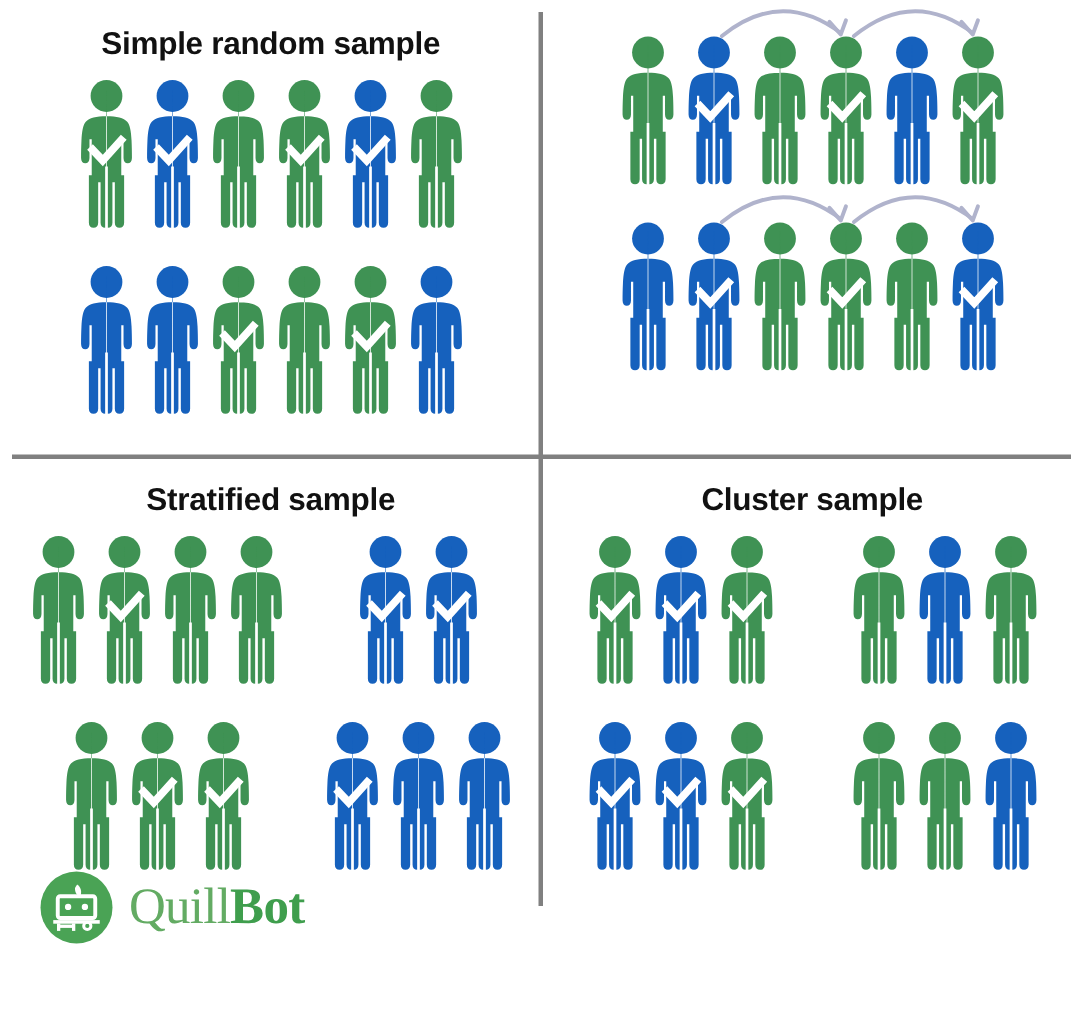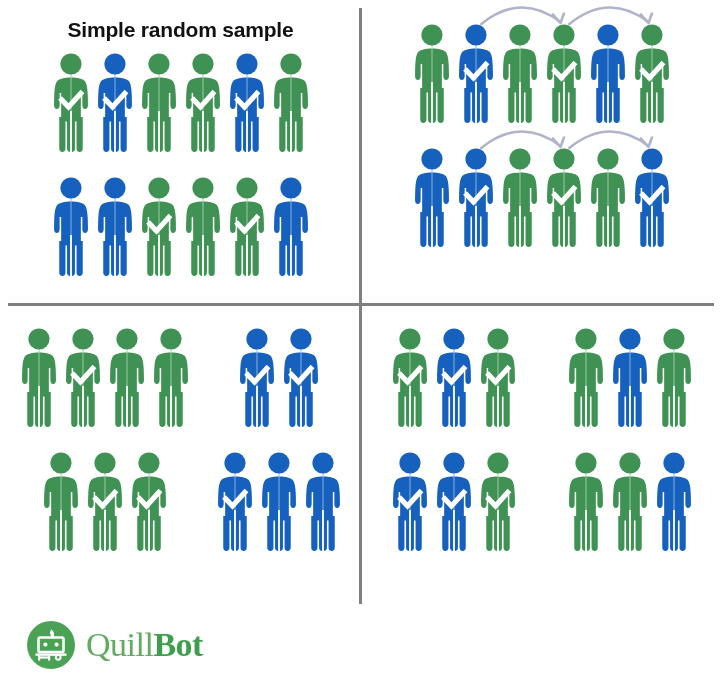--- a/index.html
+++ b/index.html
@@ -109,21 +109,21 @@
     width: 100%;
     height: 34px;
     pointer-events: none;
   }
   .arrow-layer svg { display: block; overflow: visible; }
 
   
   .logo {
     position: absolute;
     left: 26px;
-    top: 620px;
+    top: 580px;
     display: flex;
     align-items: center;
     gap: 10px;
   }
   .logo-mark { width: 50px; height: 50px; display: block; }
   .logo-word {
     font-size: 34px;
     letter-spacing: -0.5px;
     font-family: "Liberation Serif", serif;
     line-height: 1;
@@ -377,20 +377,21 @@
                   <path d="M22 26.5 c6.8 0 11.6 1.2 13.8 3.6 1.8 2.0 2.6 6.2 2.9 12.6 0.18 3.9 0.25 8.0 0.25 11.6 0 2.4 -1.1 3.6 -2.8 3.6 -1.7 0 -2.8 -1.2 -2.8 -3.6 l0 -12.4 -1.5 0 0 24.0 1.9 0 0 31.6 c0 2.2 -1.2 3.4 -3.1 3.4 -1.9 0 -3.1 -1.2 -3.1 -3.4 l0 -27.0 -1.6 0 0 27.0 c0 2.2 -1.2 3.4 -3.1 3.4 l-0.6 0 0 -93.4 z" fill="#1661bd"></path>
                   <rect x="21.1" y="60" width="1.8" height="46" fill="#ffffff"></rect>
                   <path d="M11 47 L19.5 56 L33.5 40.5" fill="none" stroke="#ffffff" stroke-width="5.2" stroke-linecap="butt" stroke-linejoin="miter"></path>
                 </svg>
               </div>
             </div>
           </div>
         </div>
       </div>
       <div class="panel">
+        <div class="panel-title">Stratified sample</div>
         <div class="rows">
           <div class="prow">
             <div class="groups">
               <div class="person">
                 <svg viewBox="0 0 44 110" aria-hidden="true">
                   <circle cx="22" cy="13" r="10.6" fill="#3f9254"></circle>
                   <path d="M22 26.5 c-6.8 0 -11.6 1.2 -13.8 3.6 -1.8 2.0 -2.6 6.2 -2.9 12.6 -0.18 3.9 -0.25 8.0 -0.25 11.6 0 2.4 1.1 3.6 2.8 3.6 1.7 0 2.8 -1.2 2.8 -3.6 l0 -12.4 1.5 0 0 24.0 -1.9 0 0 31.6 c0 2.2 1.2 3.4 3.1 3.4 1.9 0 3.1 -1.2 3.1 -3.4 l0 -27.0 1.6 0 0 27.0 c0 2.2 1.2 3.4 3.1 3.4 l0.6 0 0 -93.4 z" fill="#3f9254"></path>
                   <path d="M22 26.5 c6.8 0 11.6 1.2 13.8 3.6 1.8 2.0 2.6 6.2 2.9 12.6 0.18 3.9 0.25 8.0 0.25 11.6 0 2.4 -1.1 3.6 -2.8 3.6 -1.7 0 -2.8 -1.2 -2.8 -3.6 l0 -12.4 -1.5 0 0 24.0 1.9 0 0 31.6 c0 2.2 -1.2 3.4 -3.1 3.4 -1.9 0 -3.1 -1.2 -3.1 -3.4 l0 -27.0 -1.6 0 0 27.0 c0 2.2 -1.2 3.4 -3.1 3.4 l-0.6 0 0 -93.4 z" fill="#3f9254"></path>
                   <rect x="21.1" y="60" width="1.8" height="46" fill="#ffffff"></rect>
                 </svg>
@@ -495,20 +496,21 @@
                   <path d="M22 26.5 c-6.8 0 -11.6 1.2 -13.8 3.6 -1.8 2.0 -2.6 6.2 -2.9 12.6 -0.18 3.9 -0.25 8.0 -0.25 11.6 0 2.4 1.1 3.6 2.8 3.6 1.7 0 2.8 -1.2 2.8 -3.6 l0 -12.4 1.5 0 0 24.0 -1.9 0 0 31.6 c0 2.2 1.2 3.4 3.1 3.4 1.9 0 3.1 -1.2 3.1 -3.4 l0 -27.0 1.6 0 0 27.0 c0 2.2 1.2 3.4 3.1 3.4 l0.6 0 0 -93.4 z" fill="#1661bd"></path>
                   <path d="M22 26.5 c6.8 0 11.6 1.2 13.8 3.6 1.8 2.0 2.6 6.2 2.9 12.6 0.18 3.9 0.25 8.0 0.25 11.6 0 2.4 -1.1 3.6 -2.8 3.6 -1.7 0 -2.8 -1.2 -2.8 -3.6 l0 -12.4 -1.5 0 0 24.0 1.9 0 0 31.6 c0 2.2 -1.2 3.4 -3.1 3.4 -1.9 0 -3.1 -1.2 -3.1 -3.4 l0 -27.0 -1.6 0 0 27.0 c0 2.2 -1.2 3.4 -3.1 3.4 l-0.6 0 0 -93.4 z" fill="#1661bd"></path>
                   <rect x="21.1" y="60" width="1.8" height="46" fill="#ffffff"></rect>
                 </svg>
               </div>
             </div>
           </div>
         </div>
       </div>
       <div class="panel">
+        <div class="panel-title">Cluster sample</div>
         <div class="rows">
           <div class="prow">
             <div class="groups">
               <div class="person">
                 <svg viewBox="0 0 44 110" aria-hidden="true">
                   <circle cx="22" cy="13" r="10.6" fill="#3f9254"></circle>
                   <path d="M22 26.5 c-6.8 0 -11.6 1.2 -13.8 3.6 -1.8 2.0 -2.6 6.2 -2.9 12.6 -0.18 3.9 -0.25 8.0 -0.25 11.6 0 2.4 1.1 3.6 2.8 3.6 1.7 0 2.8 -1.2 2.8 -3.6 l0 -12.4 1.5 0 0 24.0 -1.9 0 0 31.6 c0 2.2 1.2 3.4 3.1 3.4 1.9 0 3.1 -1.2 3.1 -3.4 l0 -27.0 1.6 0 0 27.0 c0 2.2 1.2 3.4 3.1 3.4 l0.6 0 0 -93.4 z" fill="#3f9254"></path>
                   <path d="M22 26.5 c6.8 0 11.6 1.2 13.8 3.6 1.8 2.0 2.6 6.2 2.9 12.6 0.18 3.9 0.25 8.0 0.25 11.6 0 2.4 -1.1 3.6 -2.8 3.6 -1.7 0 -2.8 -1.2 -2.8 -3.6 l0 -12.4 -1.5 0 0 24.0 1.9 0 0 31.6 c0 2.2 -1.2 3.4 -3.1 3.4 -1.9 0 -3.1 -1.2 -3.1 -3.4 l0 -27.0 -1.6 0 0 27.0 c0 2.2 -1.2 3.4 -3.1 3.4 l-0.6 0 0 -93.4 z" fill="#3f9254"></path>
                   <rect x="21.1" y="60" width="1.8" height="46" fill="#ffffff"></rect>
                   <path d="M11 47 L19.5 56 L33.5 40.5" fill="none" stroke="#ffffff" stroke-width="5.2" stroke-linecap="butt" stroke-linejoin="miter"></path>

